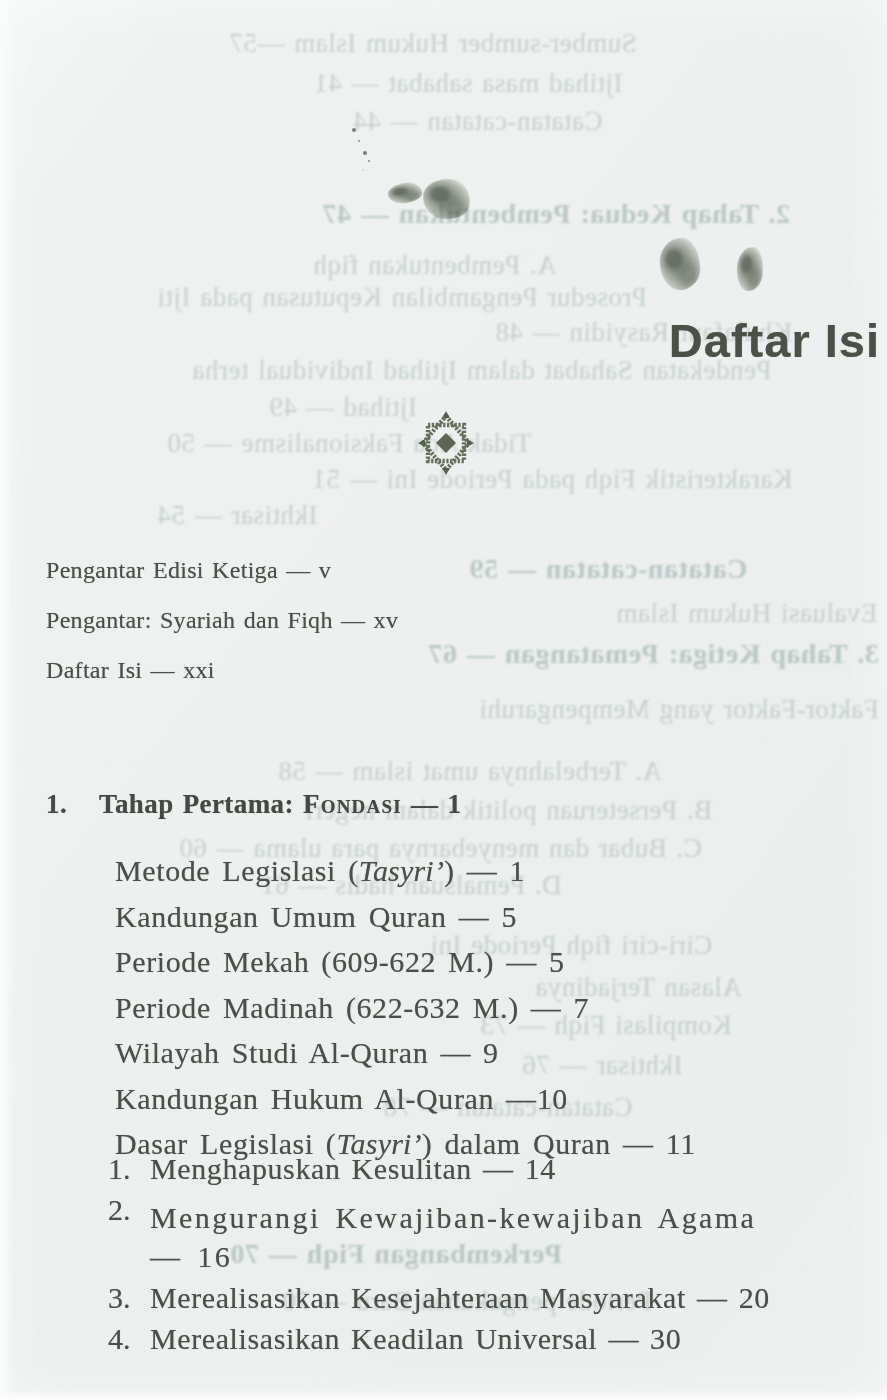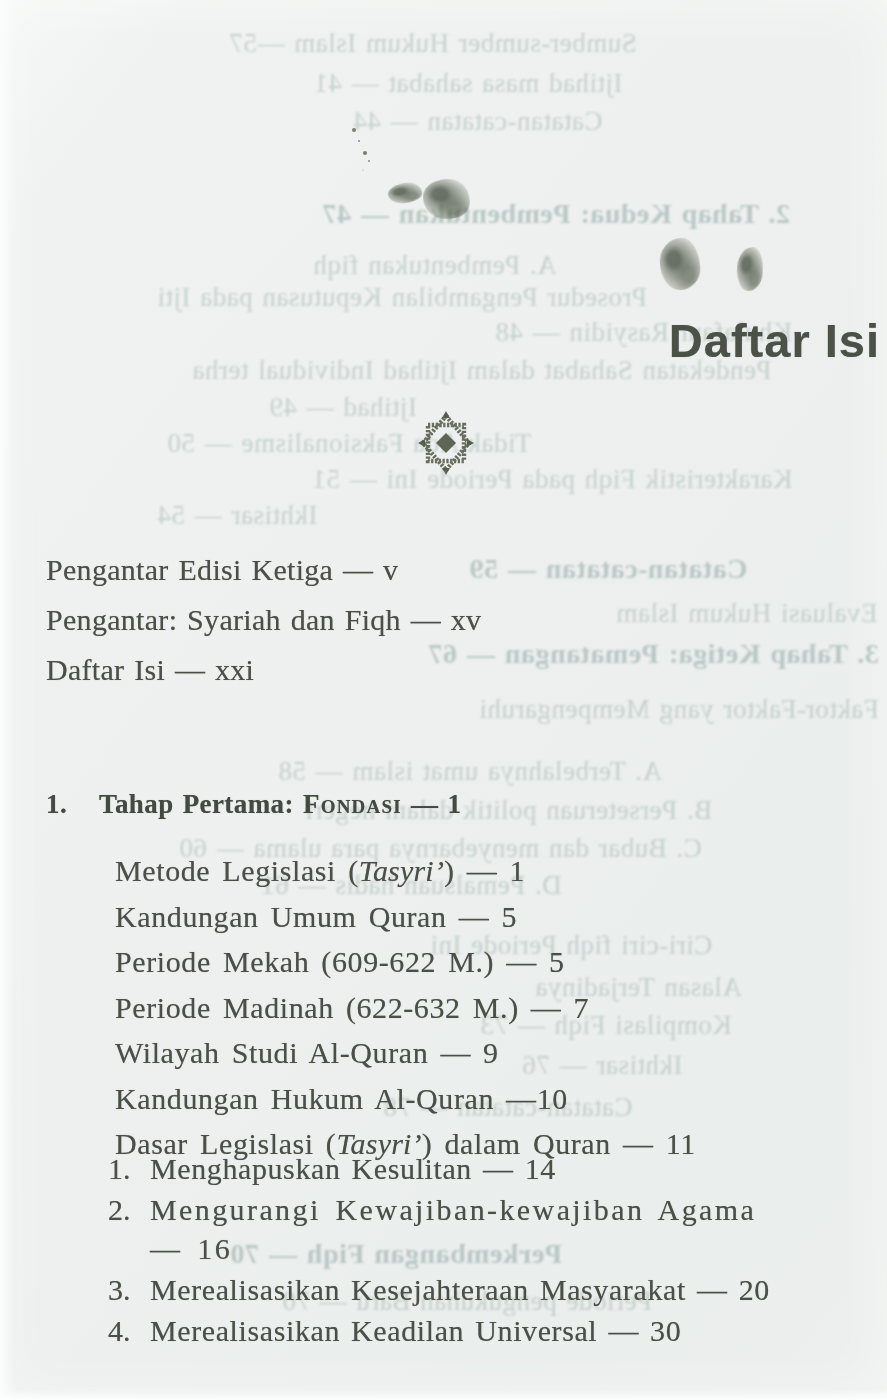--- a/index.html
+++ b/index.html
@@ -37,34 +37,34 @@
 
   
   .ink{text-shadow:0 0 .7px rgba(74,80,72,.55);}
   .doc-title{
     position:absolute;top:313px;left:0;right:7px;text-align:right;
     font-family:"Liberation Sans", sans-serif;font-weight:700;
     font-size:47px;letter-spacing:1px;color:#4a5146;
   }
   .ornament{position:absolute;top:411px;left:446px;transform:translateX(-50%);}
 
-  .frontmatter{position:absolute;top:545px;left:46px;font-size:30px;line-height:50px;letter-spacing:.3px;word-spacing:2px;}
+  .frontmatter{position:absolute;top:545px;left:46px;font-size:24px;line-height:50px;letter-spacing:.3px;word-spacing:2px;}
 
   .chapter-heading{position:absolute;top:789px;left:46px;font-size:27px;font-weight:700;color:#434a41;letter-spacing:.4px;word-spacing:2px;}
   .chapter-heading .num{display:inline-block;width:53px;}
   .sc{font-variant:small-caps;letter-spacing:1.2px;}
 
   .chapter-items{position:absolute;top:848px;left:115px;font-size:30px;line-height:45.5px;letter-spacing:.6px;word-spacing:4px;}
   .chapter-items .it{font-style:italic;letter-spacing:.2px;}
 
   .numbered{position:absolute;top:1149px;left:108px;font-size:30px;line-height:39px;}
   .num-item{display:flex;margin-bottom:2px;}
   .num-item .marker{width:42px;flex:none;}
   .num-item .text{letter-spacing:.6px;word-spacing:3px;max-width:712px;}
-  .num-item:nth-child(2) .text{letter-spacing:2.4px;word-spacing:5px;}
+  .num-item:nth-child(2) .text{letter-spacing:2.4px;word-spacing:5px;margin-top:8px;}
 </style>
 </head>
 <body>
 
 <div class="page">
 
   <div class="ghost-layer" id="ghost-layer">
       <div style="top: 28px; right: 250px;">Sumber-sumber Hukum Islam —57</div>
       <div style="top: 68px; right: 265px;">Ijtihad masa sahabat — 41</div>
       <div style="top: 106px; right: 285px;">Catatan-catatan — 44</div>

